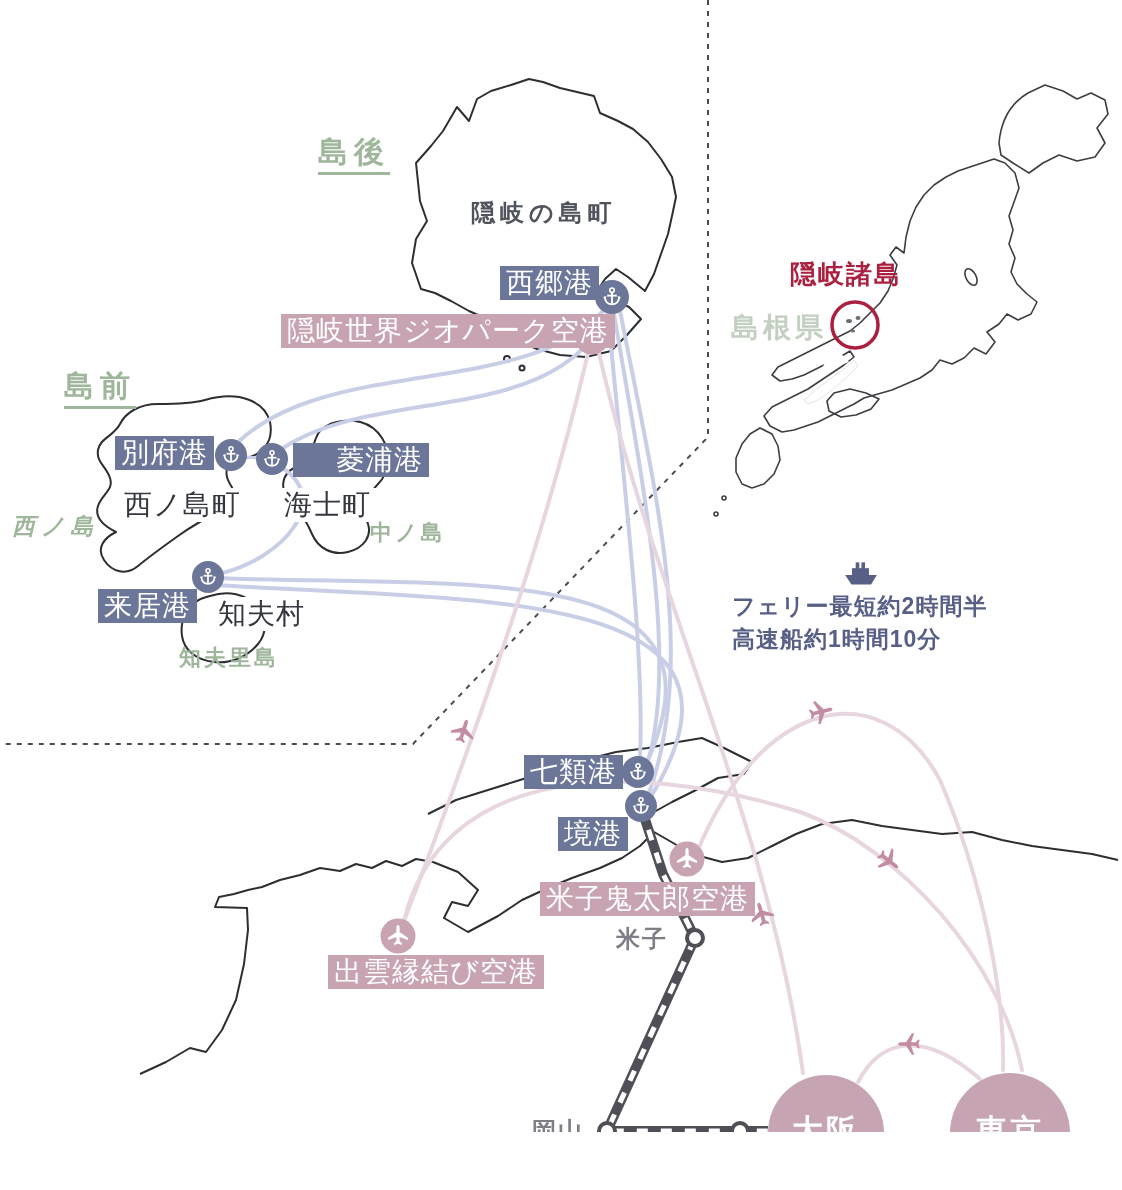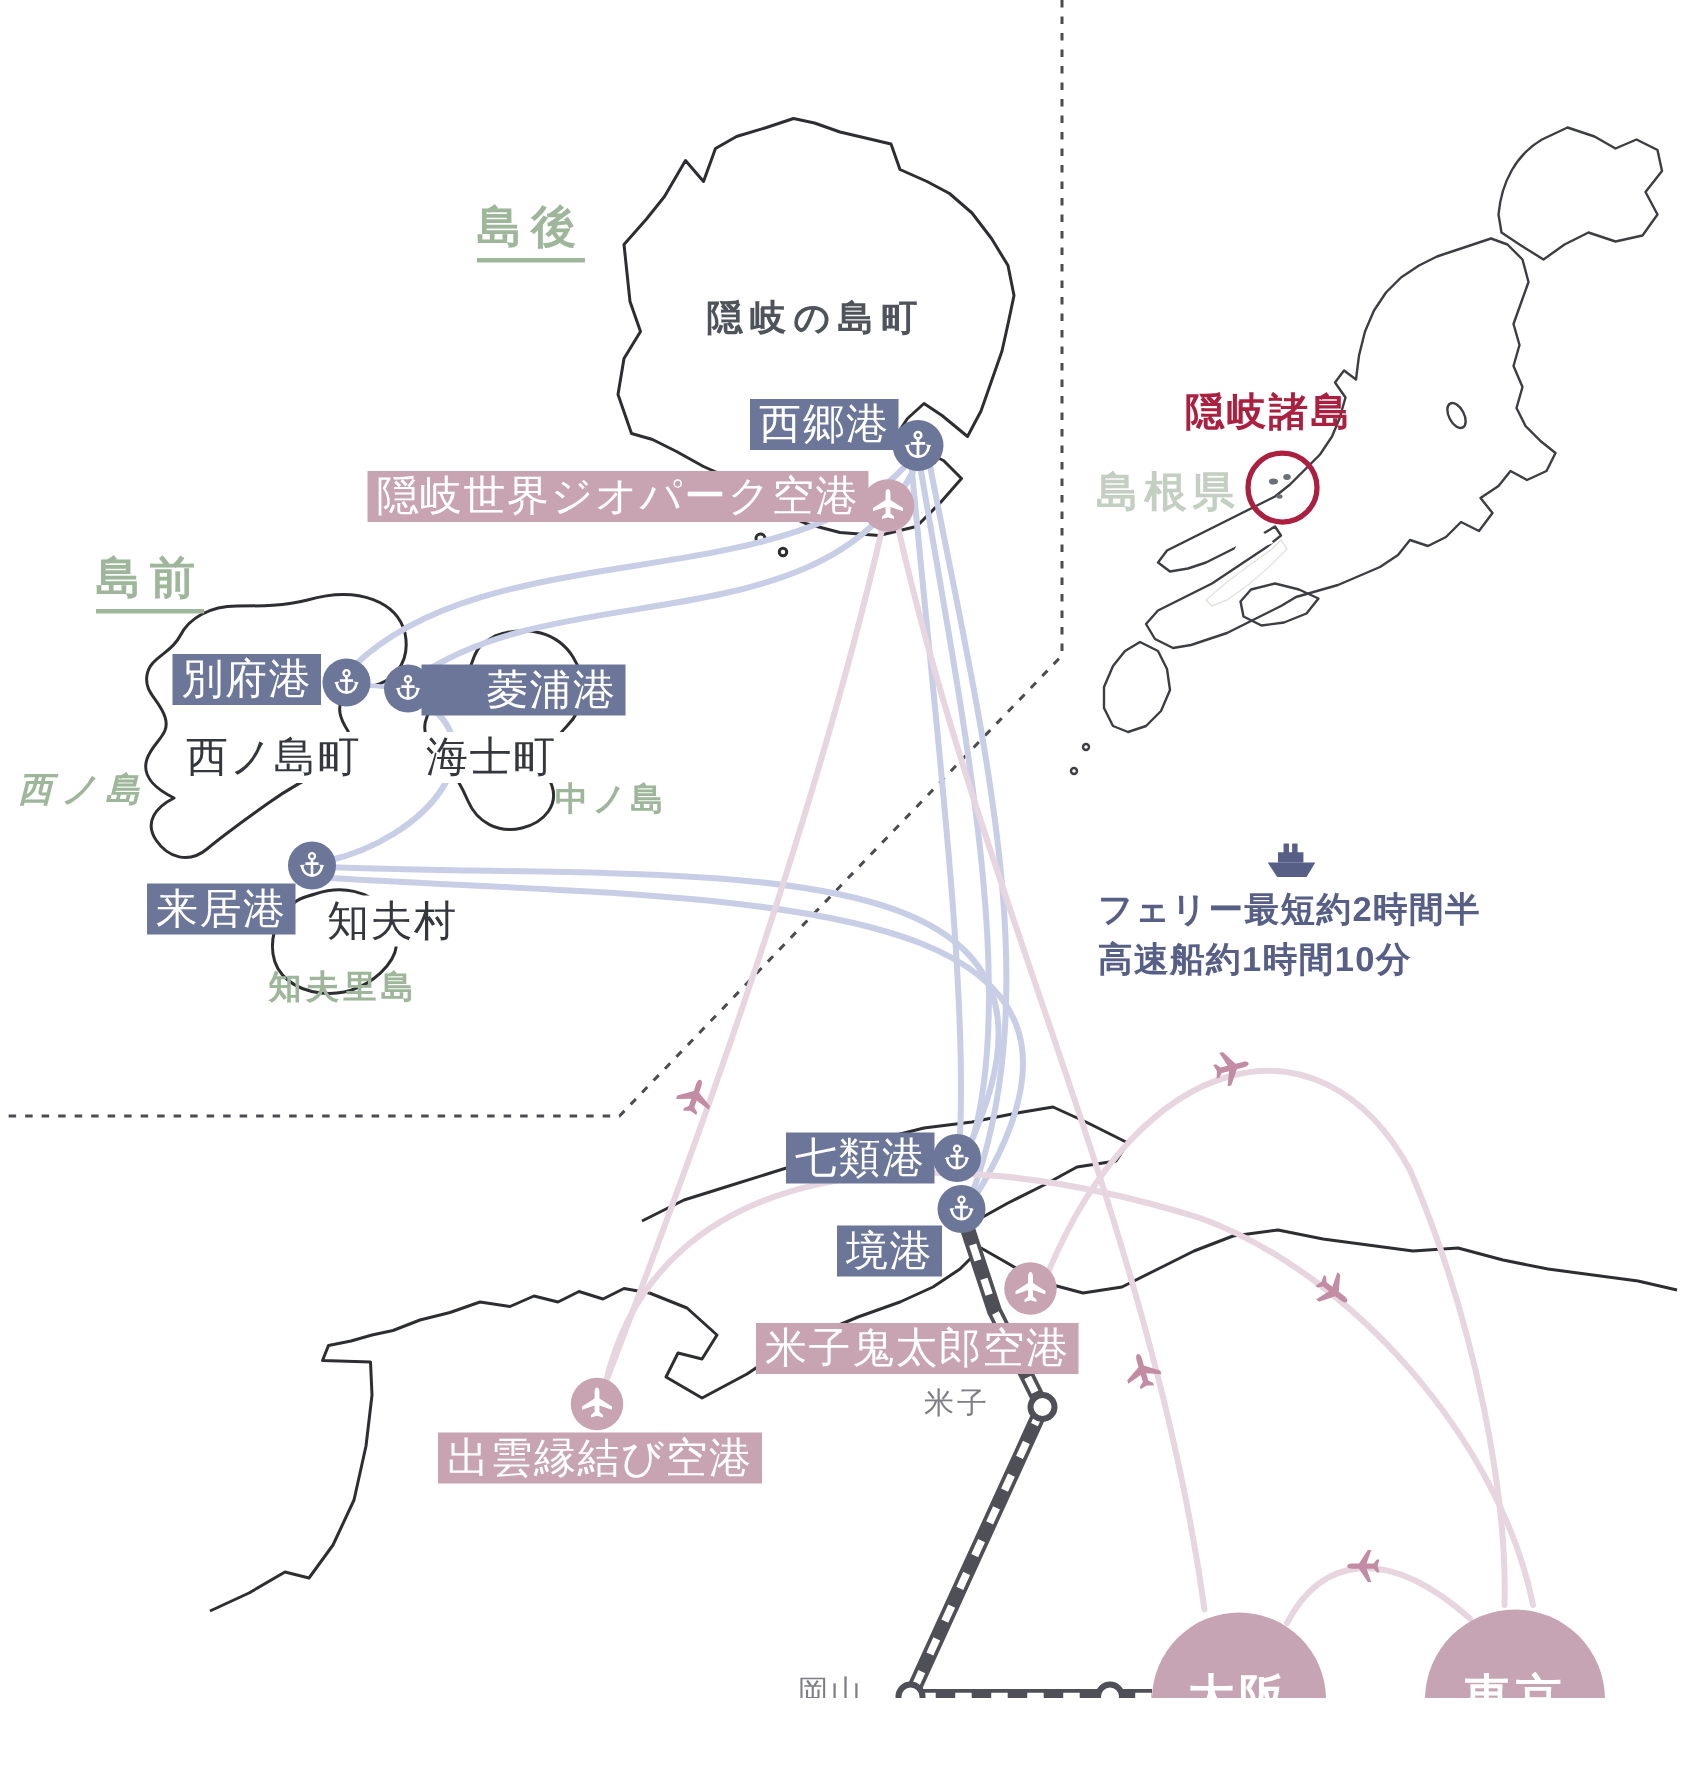--- a/index.html
+++ b/index.html
@@ -9,29 +9,29 @@
     --c-gray_text:#7e7e86; --c-town_gray:#4f535b; --c-map_outline:#2d2e32;
     --c-accent_red:#ab1f3f; --c-town_text:#34373e; --c-inset_outline:#3c3e44;
   }
   html,body{margin:0;padding:0;background:#fff;}
   .stage{position:relative;width:1122px;height:1132px;background:#fff;overflow:hidden;
          font-family:"Liberation Sans","DejaVu Sans",sans-serif;}
   .stage svg.layer{position:absolute;left:0;top:0;}
   .lbl{position:absolute;white-space:nowrap;line-height:1.05;}
   .badge{font-size:28px;font-weight:normal;color:#fff;padding:2px 6px 3px;letter-spacing:1px;}
   .badge.slate{background:var(--c-port_badge);}
-  .badge.pink{background:var(--c-airport_badge);}
+  .badge.pink{background:var(--c-airport_badge);margin-left:36px;}
   .badge.white{background:#ffffff;color:var(--c-town_text);}
   .sage{color:var(--c-sage);font-weight:bold;font-size:22px;letter-spacing:3px;}
   .sage-big{color:var(--c-sage);font-weight:bold;font-size:30px;letter-spacing:6px;
             border-bottom:3px solid var(--c-sage);padding-bottom:4px;}
   .sage-light{color:var(--c-sage_light);font-weight:bold;font-size:28px;letter-spacing:4px;}
   .red{color:var(--c-accent_red);font-weight:bold;font-size:26px;letter-spacing:2px;}
   .graytown{color:var(--c-town_gray);font-weight:600;font-size:24px;letter-spacing:5px;}
-  .graysta{color:var(--c-gray_text);font-weight:normal;font-size:20px;letter-spacing:2px;}
+  .graysta{color:var(--c-gray_text);font-weight:bold;font-size:24px;letter-spacing:2px;}
   .note{color:var(--c-note_text);font-weight:bold;font-size:23px;letter-spacing:1px;}
   .city-label{position:absolute;transform:translate(-50%,-50%);color:#fff;font-weight:bold;
               font-size:31px;letter-spacing:3px;}
 </style>
 </head>
 <body>
 
 <div class="stage">
 
   <svg class="layer" width="1122" height="1190" viewBox="0 0 1122 1190">
@@ -209,21 +209,21 @@
 
     <use href="#sym-ship" x="843" y="560" width="36" height="28" fill="var(--c-note_text)"></use>
   </svg>
 
   <div class="lbl sage-big" style="left:318px;top:136px;">島後</div>
   <div class="lbl graytown" style="left:471px;top:200px;">隠岐の島町</div>
   <div class="lbl badge slate" style="left:500px;top:266px;">西郷港</div>
   <div class="lbl badge pink" style="left:245px;top:314px;">隠岐世界ジオパーク空港</div>
   <div class="lbl sage-big" style="left:64px;top:370px;">島前</div>
   <div class="lbl badge slate" style="left:115px;top:436px;">別府港</div>
-  <div class="lbl badge slate" style="left:281px;top:443px;padding-left:43px;">菱浦港</div>
+  <div class="lbl badge slate" style="left:293px;top:443px;padding-left:43px;">菱浦港</div>
   <div class="lbl badge white" style="left:118px;top:488px;">西ノ島町</div>
   <div class="lbl badge white" style="left:278px;top:488px;">海士町</div>
   <div class="lbl sage" style="left:12px;top:514px;font-size:23px;letter-spacing:6px;font-style:italic;">西ノ島</div>
   <div class="lbl sage" style="left:370px;top:521px;">中ノ島</div>
   <div class="lbl badge slate" style="left:98px;top:589px;">来居港</div>
   <div class="lbl badge white" style="left:212px;top:597px;">知夫村</div>
   <div class="lbl sage" style="left:179px;top:646px;">知夫里島</div>
 
   <div class="lbl red" style="left:790px;top:261px;">隠岐諸島</div>
   <div class="lbl sage-light" style="left:731px;top:313px;">島根県</div>

